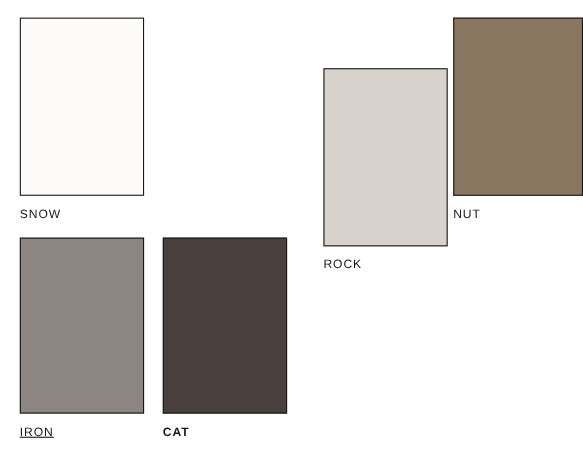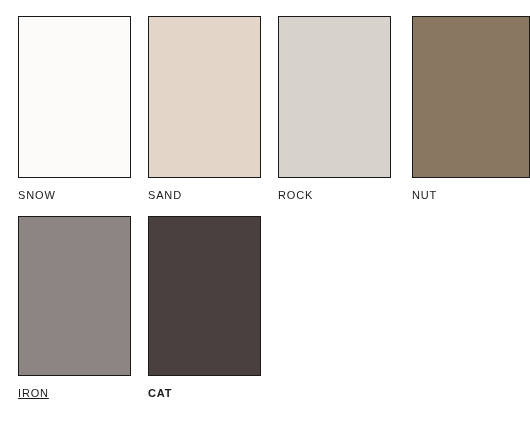--- a/index.html
+++ b/index.html
@@ -29,21 +29,21 @@
   .swatch-cell {
     position: absolute;
     width: 113px;
   }
 
   .swatch-cell.row-1 { top: 16px; }
   .swatch-cell.row-2 { top: 216px; }
 
   .swatch-cell.col-1 { left: 18px; }
   .swatch-cell.col-2 { left: 148px; }
-  .swatch-cell.col-3 { left: 278px; }
+  .swatch-cell.col-3 { left: 294px; margin-top: 46px; }
   .swatch-cell.col-4 { left: 412px; }
 
   
   .swatch-cell.col-4 { width: 118px; }
 
   .swatch-chip {
     width: 100%;
     height: 162px;
     box-sizing: border-box;
     border: 1px solid #1a1a1a;
@@ -66,24 +66,20 @@
 </head>
 <body style="background-color: rgb(255, 255, 255);">
 
 <div id="palette-board" style="background-color: rgb(255, 255, 255);">
 
   <div class="swatch-cell row-1 col-1">
     <div class="swatch-chip" style="background-color: rgb(252, 251, 249); border-color: rgb(26, 26, 26);"></div>
     <div class="swatch-label" style="color: rgb(26, 26, 26);">SNOW</div>
   </div>
 
-  <div class="swatch-cell row-1 col-2">
-    <div class="swatch-chip" style="background-color: rgb(227, 213, 200); border-color: rgb(26, 26, 26);"></div>
-    <div class="swatch-label" style="color: rgb(26, 26, 26);">SAND</div>
-  </div>
 
   <div class="swatch-cell row-1 col-3">
     <div class="swatch-chip" style="background-color: rgb(216, 210, 205); border-color: rgb(26, 26, 26);"></div>
     <div class="swatch-label" style="color: rgb(26, 26, 26);">ROCK</div>
   </div>
 
   <div class="swatch-cell row-1 col-4">
     <div class="swatch-chip" style="background-color: rgb(138, 119, 98); border-color: rgb(26, 26, 26);"></div>
     <div class="swatch-label" style="color: rgb(26, 26, 26);">NUT</div>
   </div>

